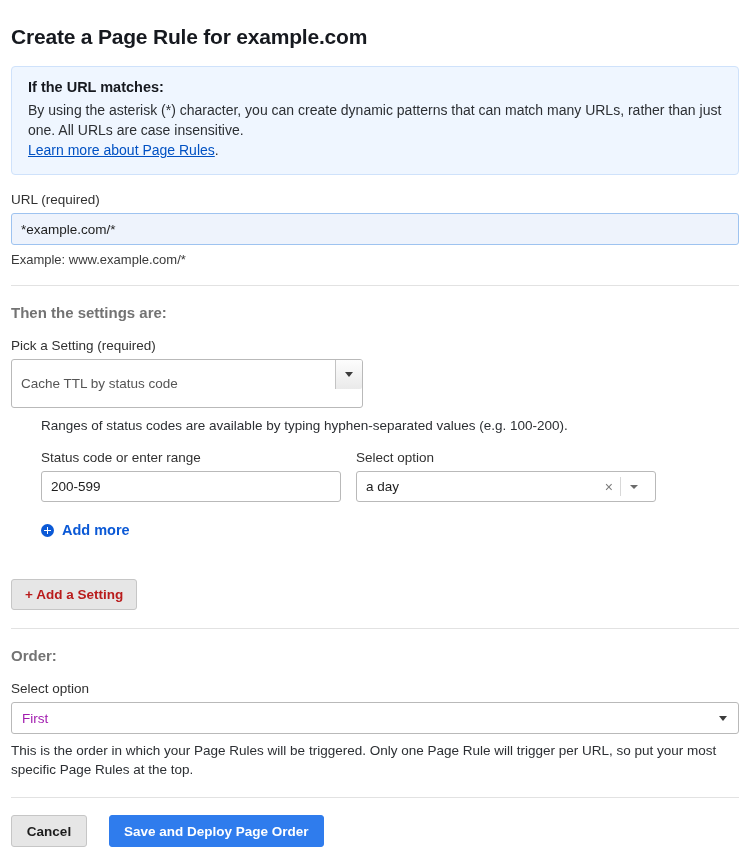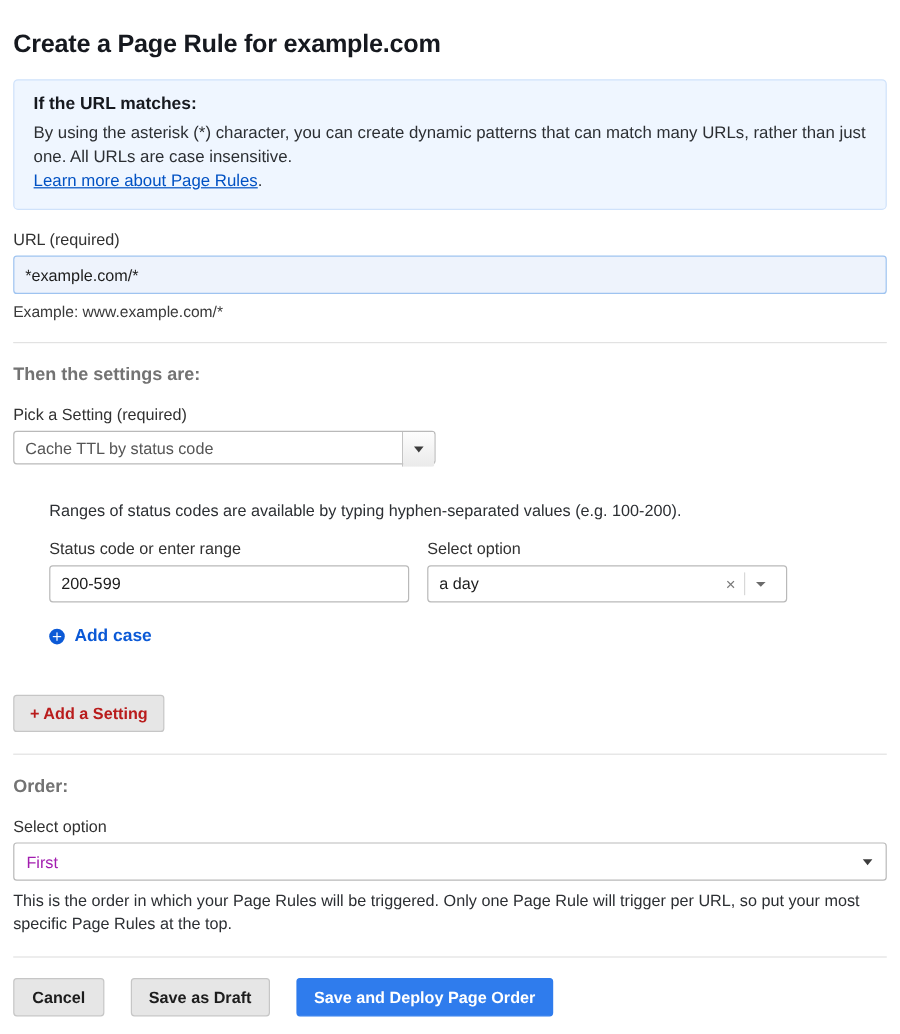--- a/index.html
+++ b/index.html
@@ -92,21 +92,21 @@
 
   
   .setting-select-wrap {
     position: relative;
     width: 352px;
     height: 31px;
     margin-top: 6px;
   }
   .setting-select {
     width: 100%;
-    height: 28px;
+    height: 49px;
     border: 1px solid #b9b9b9;
     border-radius: 3px;
     background: #ffffff;
     font-size: 13.5px;
     font-family: "Liberation Sans", sans-serif;
     color: #555555;
     padding: 0 40px 0 9px;
     display: flex;
     align-items: center;
   }
@@ -366,21 +366,21 @@
           <span class="combo-sep"></span>
           <span class="combo-arrow">
               <span class="caret-sm"></span>
             </span>
         </div>
       </div>
     </div>
 
     <div class="add-more">
       <span class="plus-circle"></span>
-      <span class="add-more-label">Add case</span>
+      <span class="add-more-label">Add more</span>
     </div>
   </div>
 
   <button class="add-setting-btn">+ Add a Setting</button>
 
   <hr class="divider">
 
   <div class="section-head">Order:</div>
 
   <div class="field-label">Select option</div>
@@ -389,17 +389,16 @@
     <div class="order-arrow">
         <span class="caret-down"></span>
       </div>
   </div>
   <div class="order-note">This is the order in which your Page Rules will be triggered. Only one Page Rule will trigger per URL, so put your most specific Page Rules at the top.</div>
 
   <hr class="divider">
 
   <div class="footer">
     <button class="btn btn-cancel">Cancel</button>
-    <button class="btn btn-draft">Save as Draft</button>
     <button class="btn btn-primary">Save and Deploy Page Order</button>
   </div>
 
 </div>
 
 </body></html>

